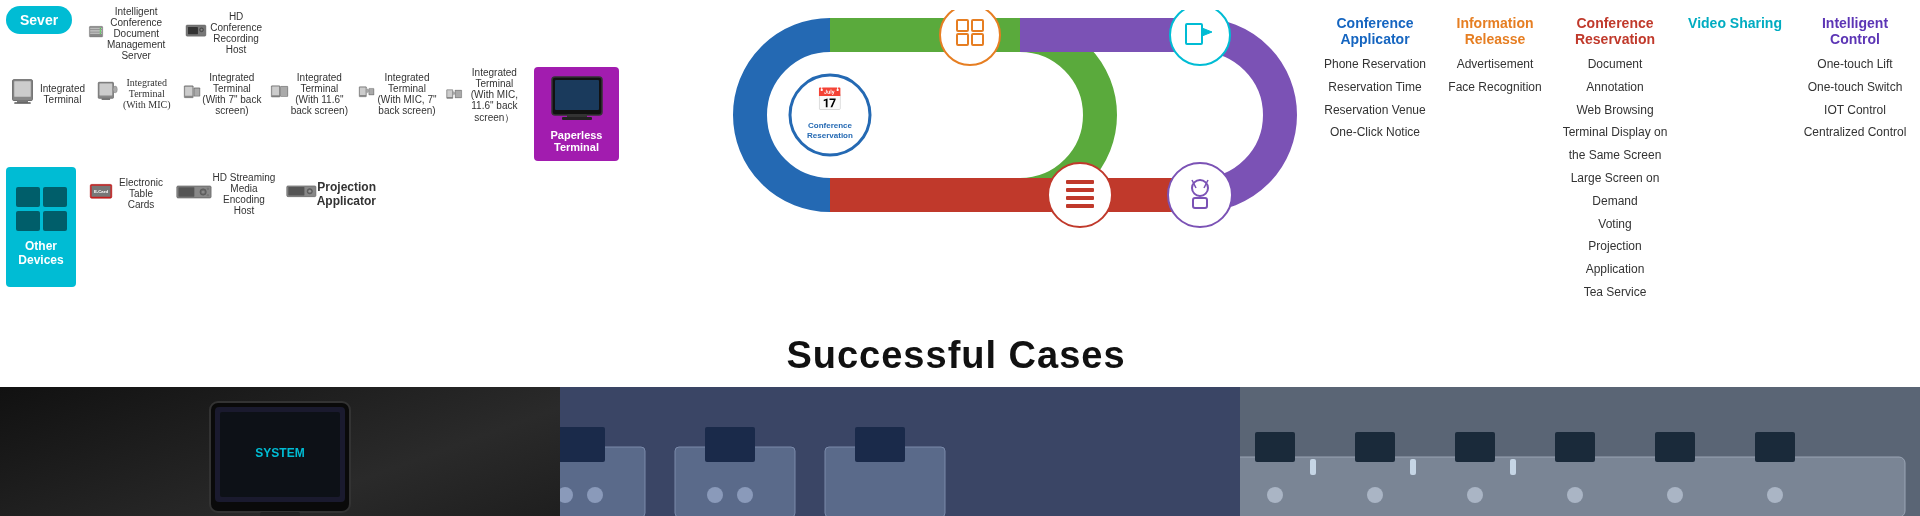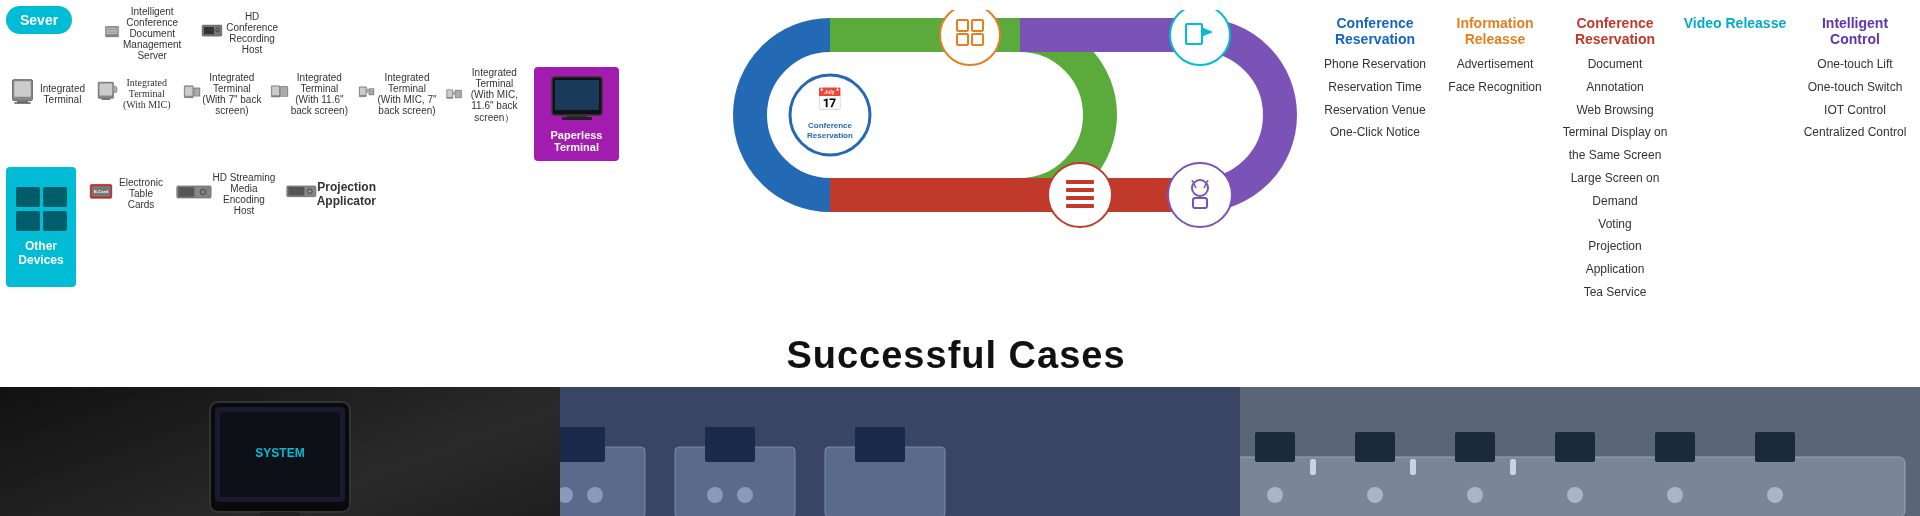--- a/index.html
+++ b/index.html
@@ -32,21 +32,21 @@
       background: #00bcd4;
       color: #fff;
       font-weight: bold;
       writing-mode: horizontal-tb;
       padding: 6px 14px;
       font-size: 14px;
       display: flex;
       align-items: center;
       justify-content: center;
       border-radius: 14px;
-      margin-right: 22px;
+      margin-right: 6px;
       min-width: 60px;
     }
 
     .full-left {
       width: 710px;
       padding: 6px;
       display: flex;
       flex-direction: column;
       gap: 6px;
     }
@@ -349,21 +349,21 @@
         <circle cx="480" cy="178" r="8" fill="none" stroke="#7b52b5" stroke-width="2"></circle>
         <rect x="473" y="188" width="14" height="10" rx="2" fill="none" stroke="#7b52b5" stroke-width="2"></rect>
         <line x1="476" y1="178" x2="472" y2="170" stroke="#7b52b5" stroke-width="1.5"></line>
         <line x1="484" y1="178" x2="488" y2="170" stroke="#7b52b5" stroke-width="1.5"></line>
       </svg>
     </div>
 
     <div style="flex:1; display:flex; gap:0; padding:10px 5px; align-items:flex-start; justify-content:space-around;">
 
       <div class="feat-col">
-        <div class="feat-name color-blue">Conference Reservation</div>
+        <div class="feat-name color-blue">Conference Applicator</div>
         <div class="feat-items">
           Phone Reservation<br>
           Reservation Time<br>
           Reservation Venue<br>
           One-Click Notice
         </div>
       </div>
 
       <div class="feat-col">
         <div class="feat-name color-orange">Information Releasse</div>
@@ -380,21 +380,21 @@
           Web Browsing<br>
           Terminal Display on the Same Screen<br>
           Large Screen on Demand<br>
           Voting<br>
           Projection Application<br>
           Tea Service
         </div>
       </div>
 
       <div class="feat-col">
-        <div class="feat-name color-teal">Video Releasse</div>
+        <div class="feat-name color-teal">Video Sharing</div>
       </div>
 
       <div class="feat-col">
         <div class="feat-name color-indigo">Intelligent Control</div>
         <div class="feat-items">
           One-touch Lift<br>
           One-touch Switch<br>
           IOT Control<br>
           Centralized Control
         </div>

